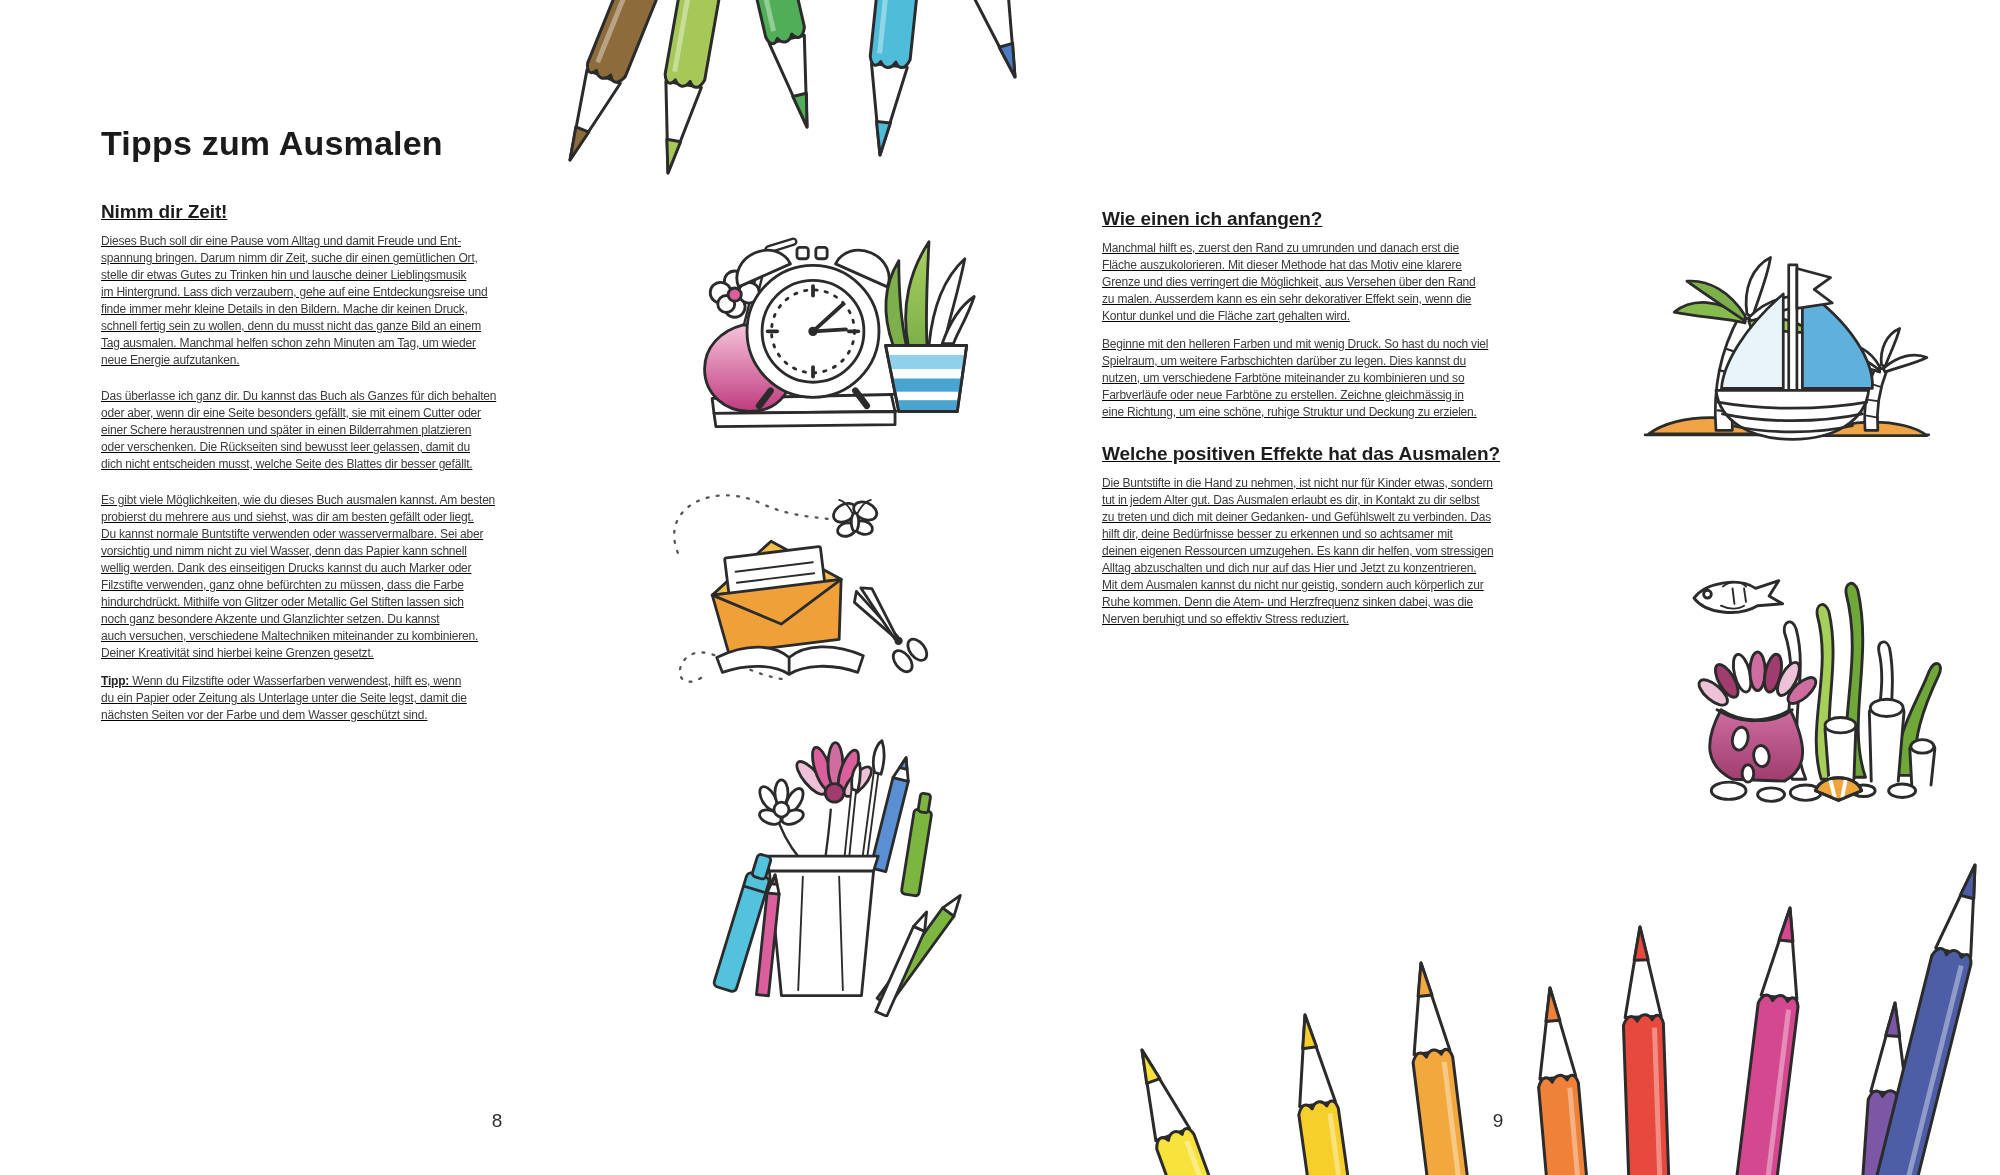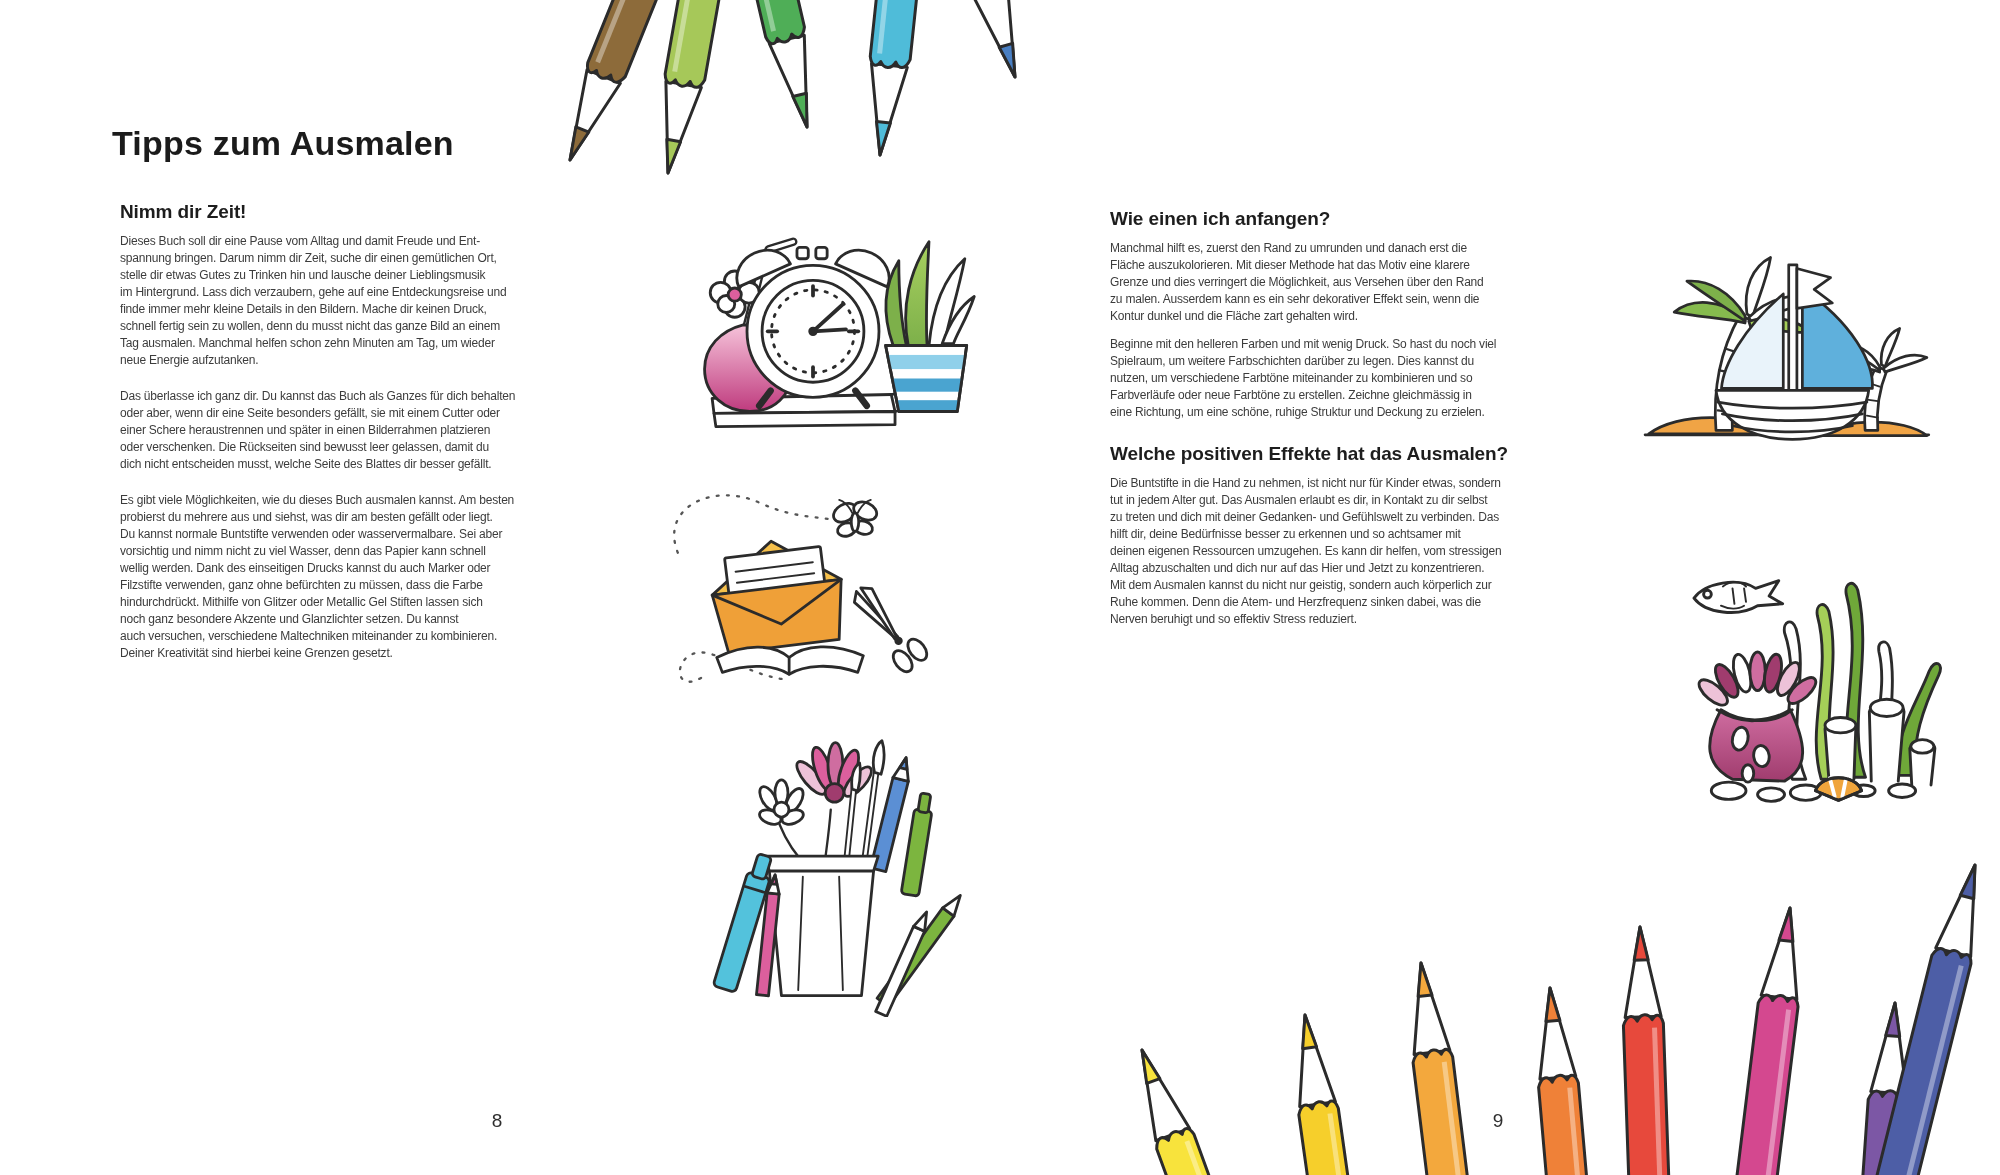--- a/index.html
+++ b/index.html
@@ -4,31 +4,31 @@
 <style>
   html,body{margin:0;padding:0;}
   body{
     width:2000px;height:1175px;position:relative;overflow:hidden;
     background:#ffffff;
     font-family:"Liberation Sans", sans-serif;
     -webkit-font-smoothing:antialiased;
   }
   .sheet{position:absolute;inset:0;overflow:hidden;}
   .col{position:absolute;width:560px;}
-  .col-left{left:112px;top:122px;}
+  .col-left{left:101px;top:122px;}
   .col-right{left:1102px;top:205px;}
   h1.book-title{
     font-size:34px;line-height:42px;font-weight:700;color:#1b1b1b;
     margin:0 0 34px 0;letter-spacing:.2px;
   }
   h2.sec{
     font-size:19px;line-height:27px;font-weight:700;color:#1d1d1d;
     margin:0 0 8px 0;letter-spacing:-.1px;
   }
-  section{margin:0 0 19px 8px;}
+  section{margin:0 0 19px 0;text-decoration:underline;}
   p.body{
     font-size:12px;line-height:17px;color:#3c3c3c;margin:0 0 11px 0;
     letter-spacing:-.2px;white-space:pre-line;
   }
   p.body strong{color:#242424;}
   .pagenum{
     position:absolute;width:30px;text-align:center;
     font-size:19px;color:#2e2e2e;
   }
   .pagenum-left{left:482px;top:1110px;}
@@ -72,20 +72,23 @@
       <p class="body">Es gibt viele Möglichkeiten, wie du dieses Buch ausmalen kannst.  Am besten
 probierst du mehrere aus und siehst, was dir am besten gefällt oder liegt.
 Du kannst normale Buntstifte verwenden oder wasservermalbare. Sei aber
 vorsichtig und nimm nicht zu viel Wasser, denn das Papier kann schnell
 wellig werden. Dank des einseitigen Drucks kannst du auch Marker oder
 Filzstifte verwenden, ganz ohne befürchten zu müssen, dass die Farbe
 hindurchdrückt. Mithilfe von Glitzer oder Metallic Gel Stiften lassen sich
 noch ganz besondere  Akzente und Glanzlichter setzen. Du kannst
 auch versuchen, verschiedene Maltechniken miteinander zu kombinieren.
 Deiner Kreativität sind hierbei keine Grenzen gesetzt.</p>
+      <p class="body"><strong>Tipp:</strong> <span>Wenn du Filzstifte oder Wasserfarben verwendest, hilft es, wenn
+du ein Papier oder Zeitung als Unterlage unter die Seite legst, damit die
+nächsten Seiten vor der Farbe und dem Wasser geschützt sind.</span></p>
     </section>
   </main>
 
   <main class="col col-right">
     <section>
       <h2 class="sec">Wie einen ich anfangen?</h2>
       <p class="body">Manchmal hilft es, zuerst den Rand zu umrunden und danach erst die
 Fläche auszukolorieren. Mit dieser Methode hat das Motiv eine klarere
 Grenze und dies verringert die Möglichkeit, aus Versehen über den Rand
 zu malen. Ausserdem kann es ein sehr dekorativer Effekt sein, wenn die

